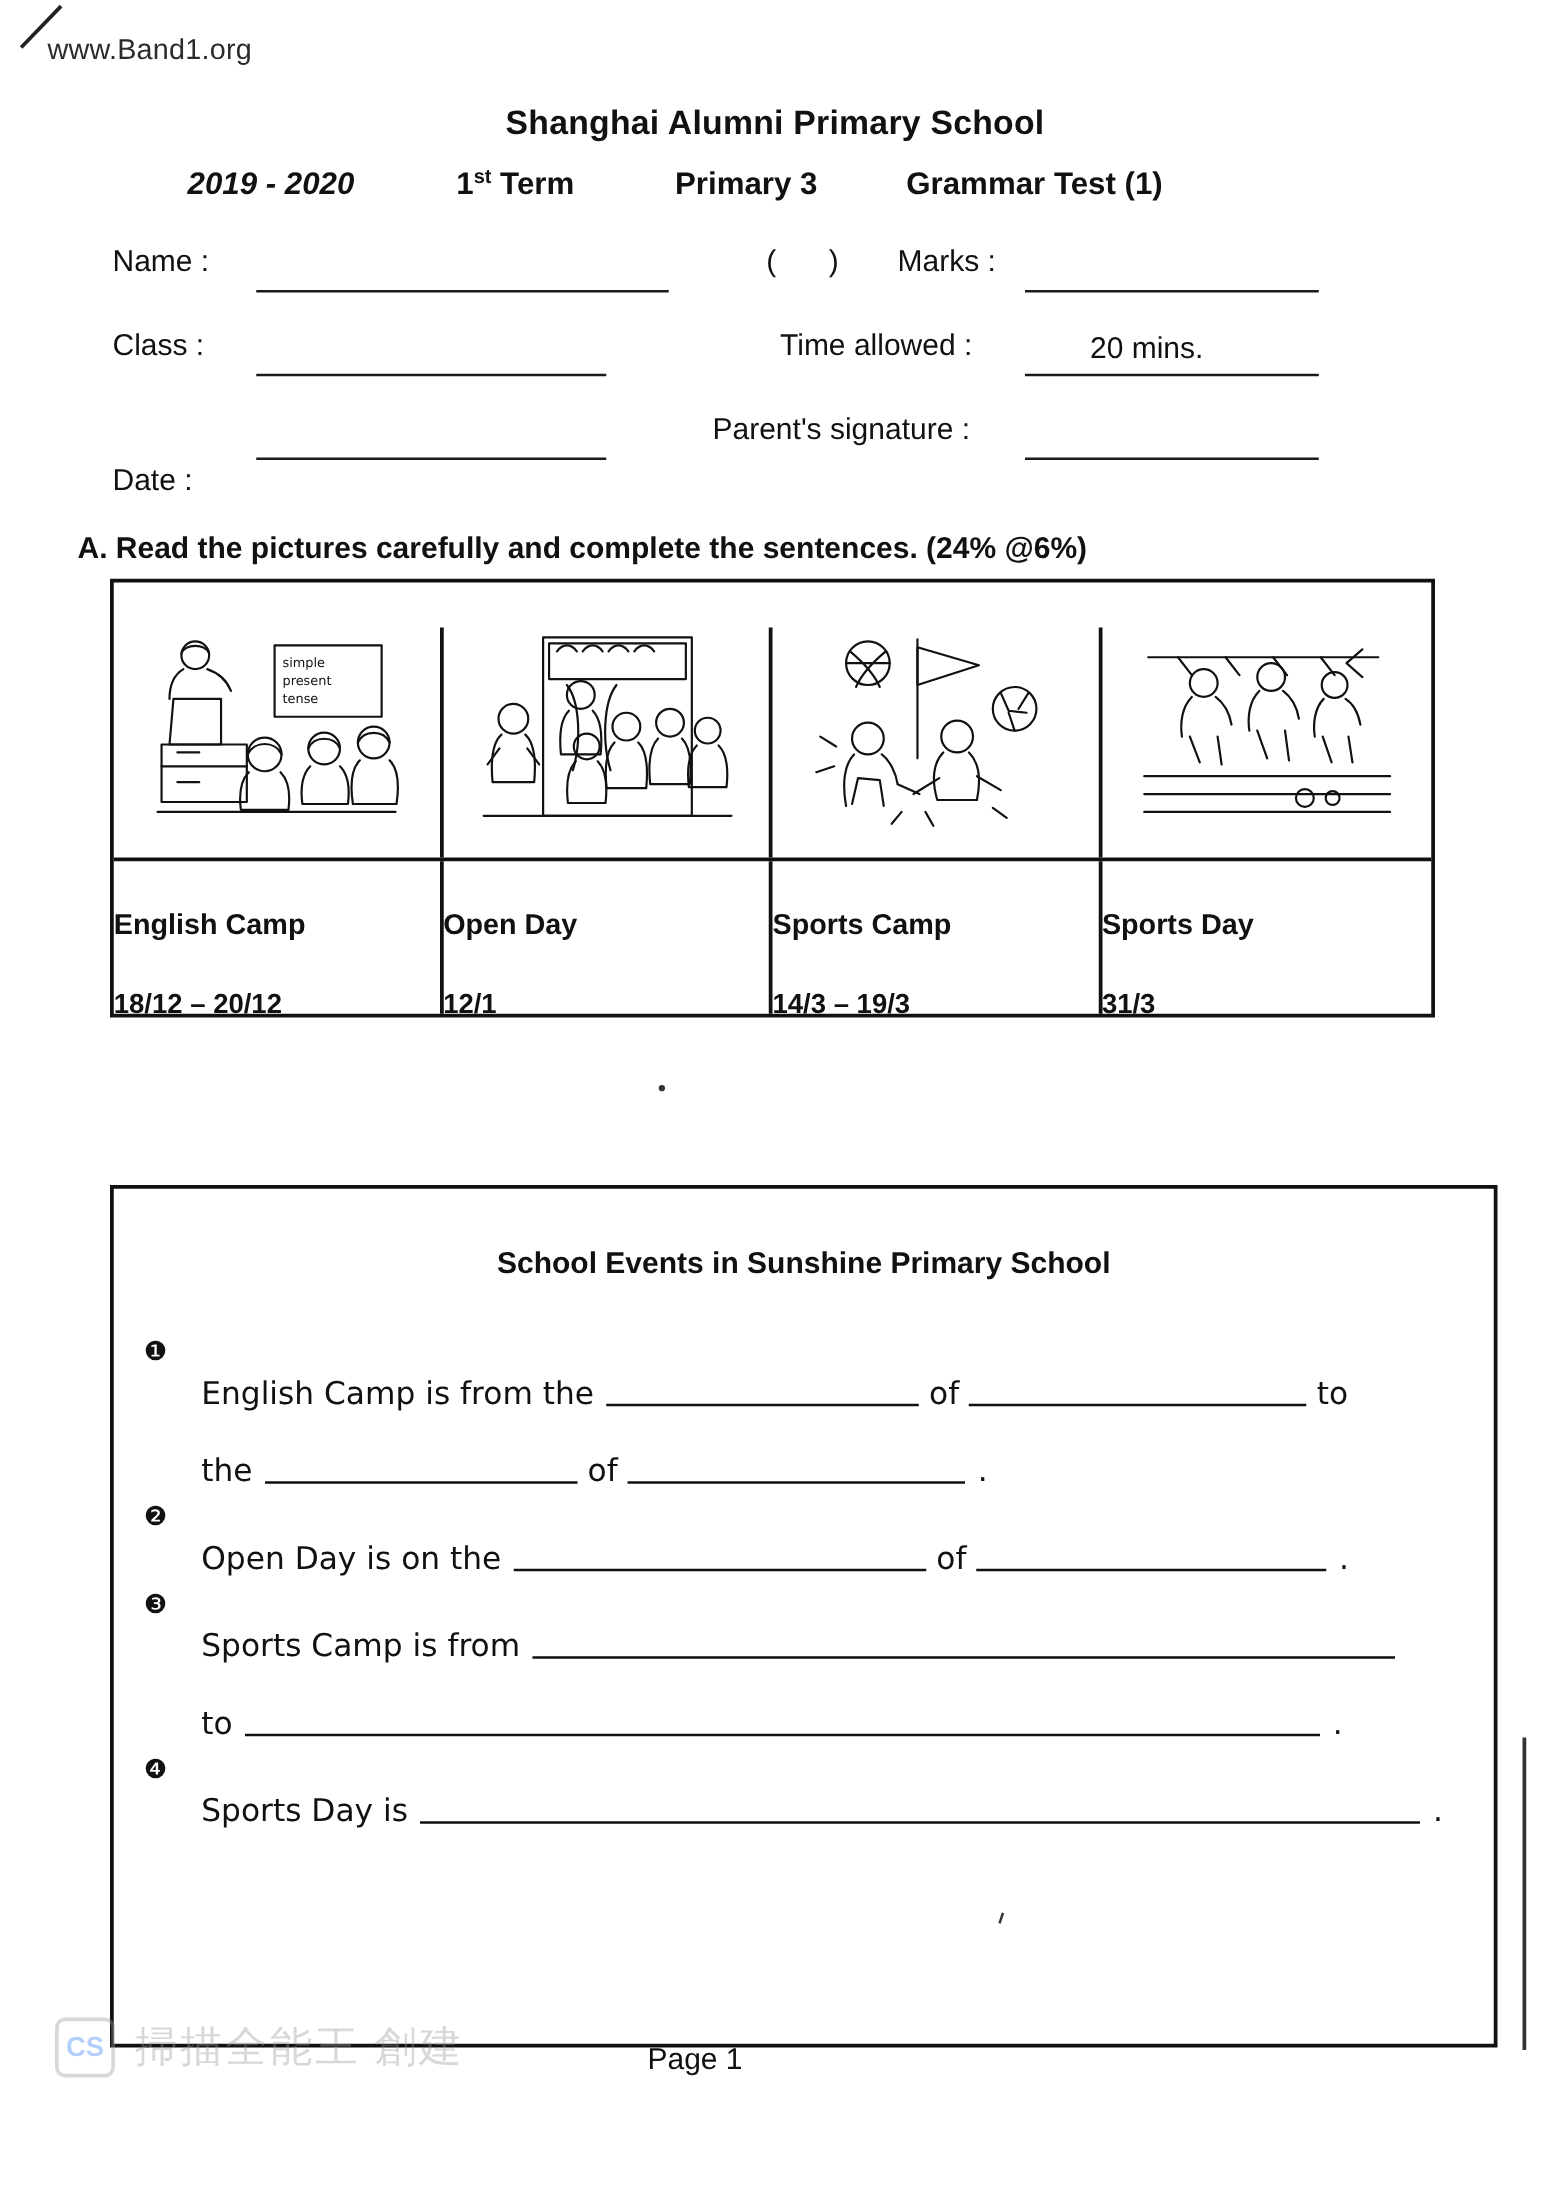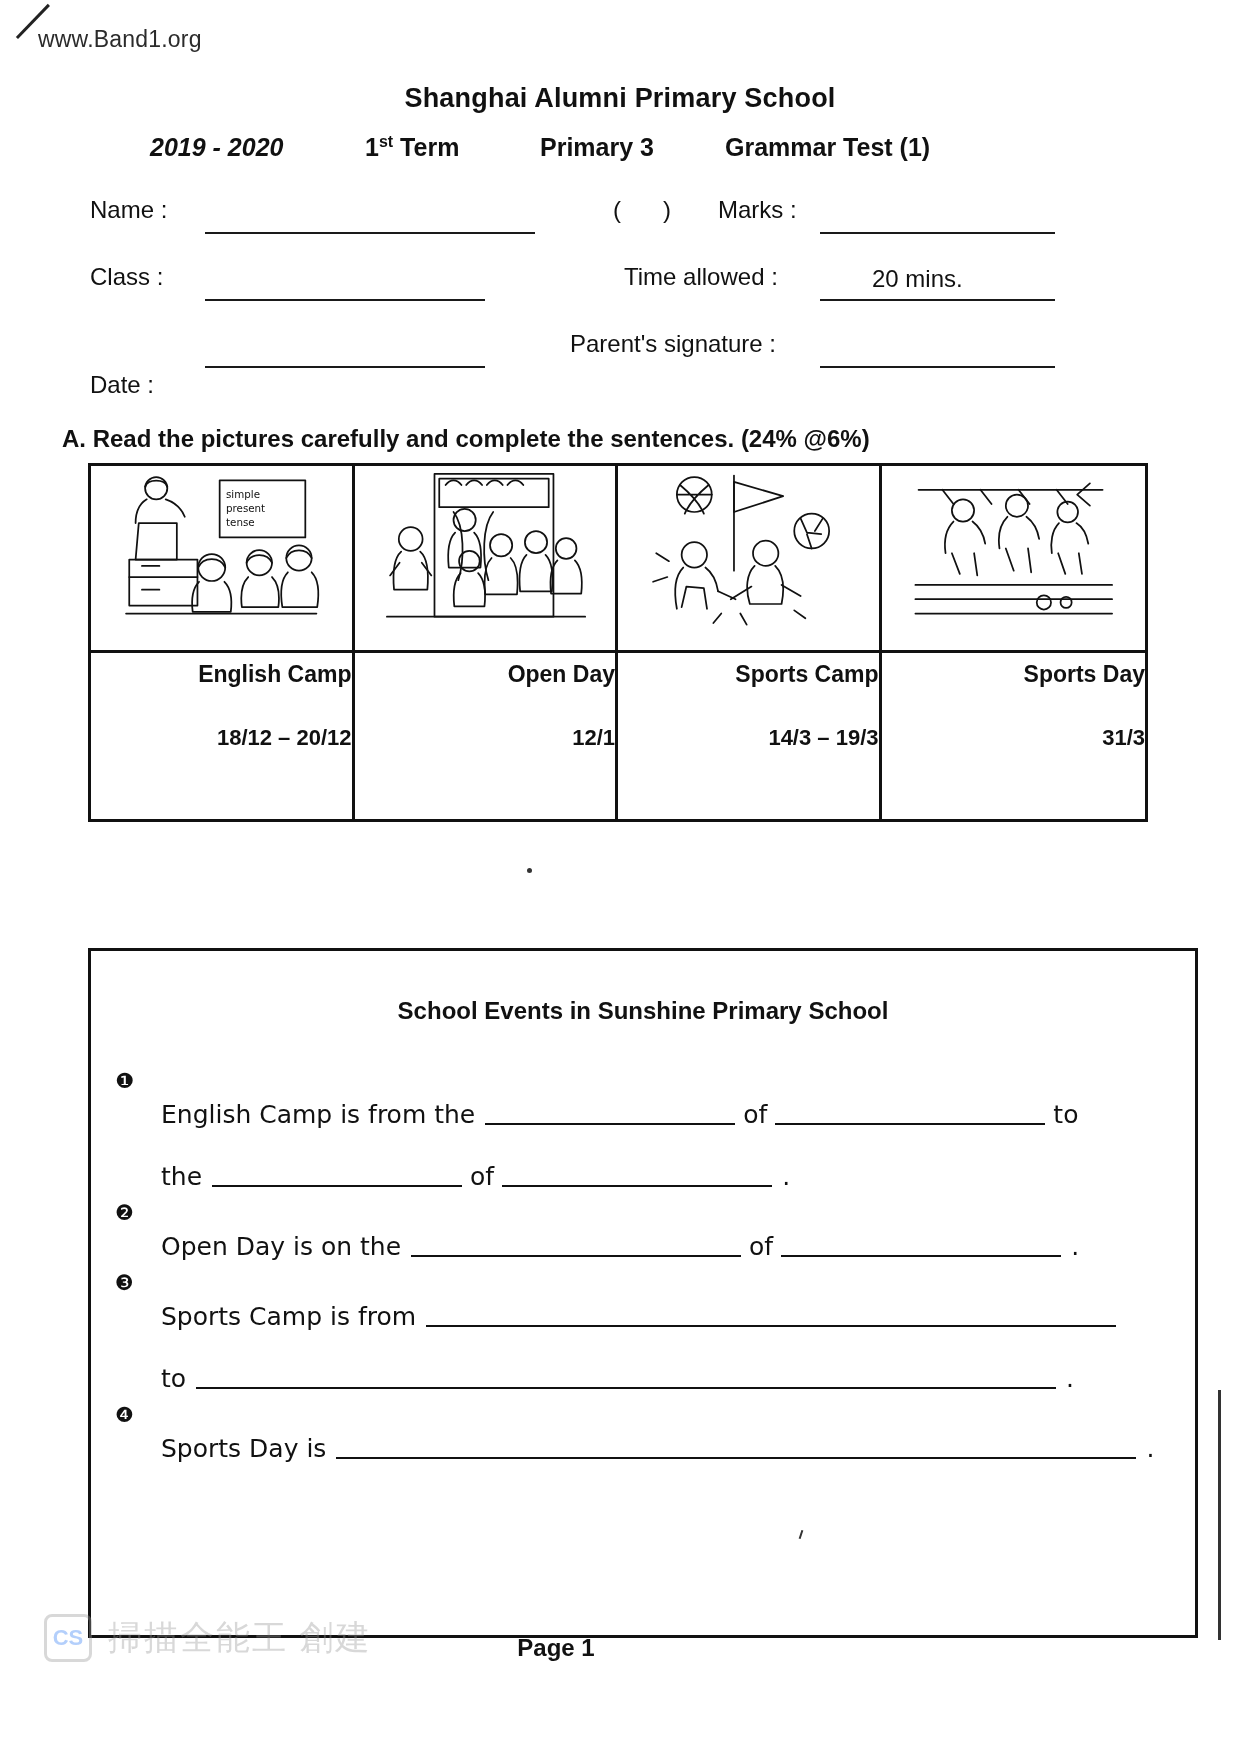--- a/index.html
+++ b/index.html
@@ -120,30 +120,31 @@
   .pic-row {
     display: flex;
   }
   .pic-cell {
     width: 25%;
     box-sizing: border-box;
     border-right: 3px solid #111;
     height: 184px;
     position: relative;
     overflow: hidden;
+    margin-top: 36px;
   }
   .pic-cell:last-child { border-right: none; }
   .cap-row { display: flex; border-top: 3px solid #111; }
   .cap-cell {
     width: 25%;
     box-sizing: border-box;
     border-right: 3px solid #111;
-    height: 166px;
-    text-align: right;
-    padding-top: 8px;
+    height: 122px;
+    text-align: left;
+    padding-top: 37px;
   }
   .cap-cell:last-child { border-right: none; }
   .cap-name { font-size: 23px; font-weight: bold; }
   .cap-date { font-size: 22px; font-weight: bold; margin-top: 37px; }
 
   
   .answer-box {
     position: absolute;
     left: 88px;
     top: 948px;
@@ -220,21 +221,21 @@
     color: #9a9a9a;
     letter-spacing: 2px;
   }
   .page-num {
     position: absolute;
     bottom: 92px;
     left: 0;
     width: 1112px;
     text-align: center;
     font-size: 24px;
-    font-weight: bold;
+    font-weight: normal;
   }
 
   
   .artifact {
     position: absolute;
     background: #333;
   }
 </style>
 </head>
 <body>

